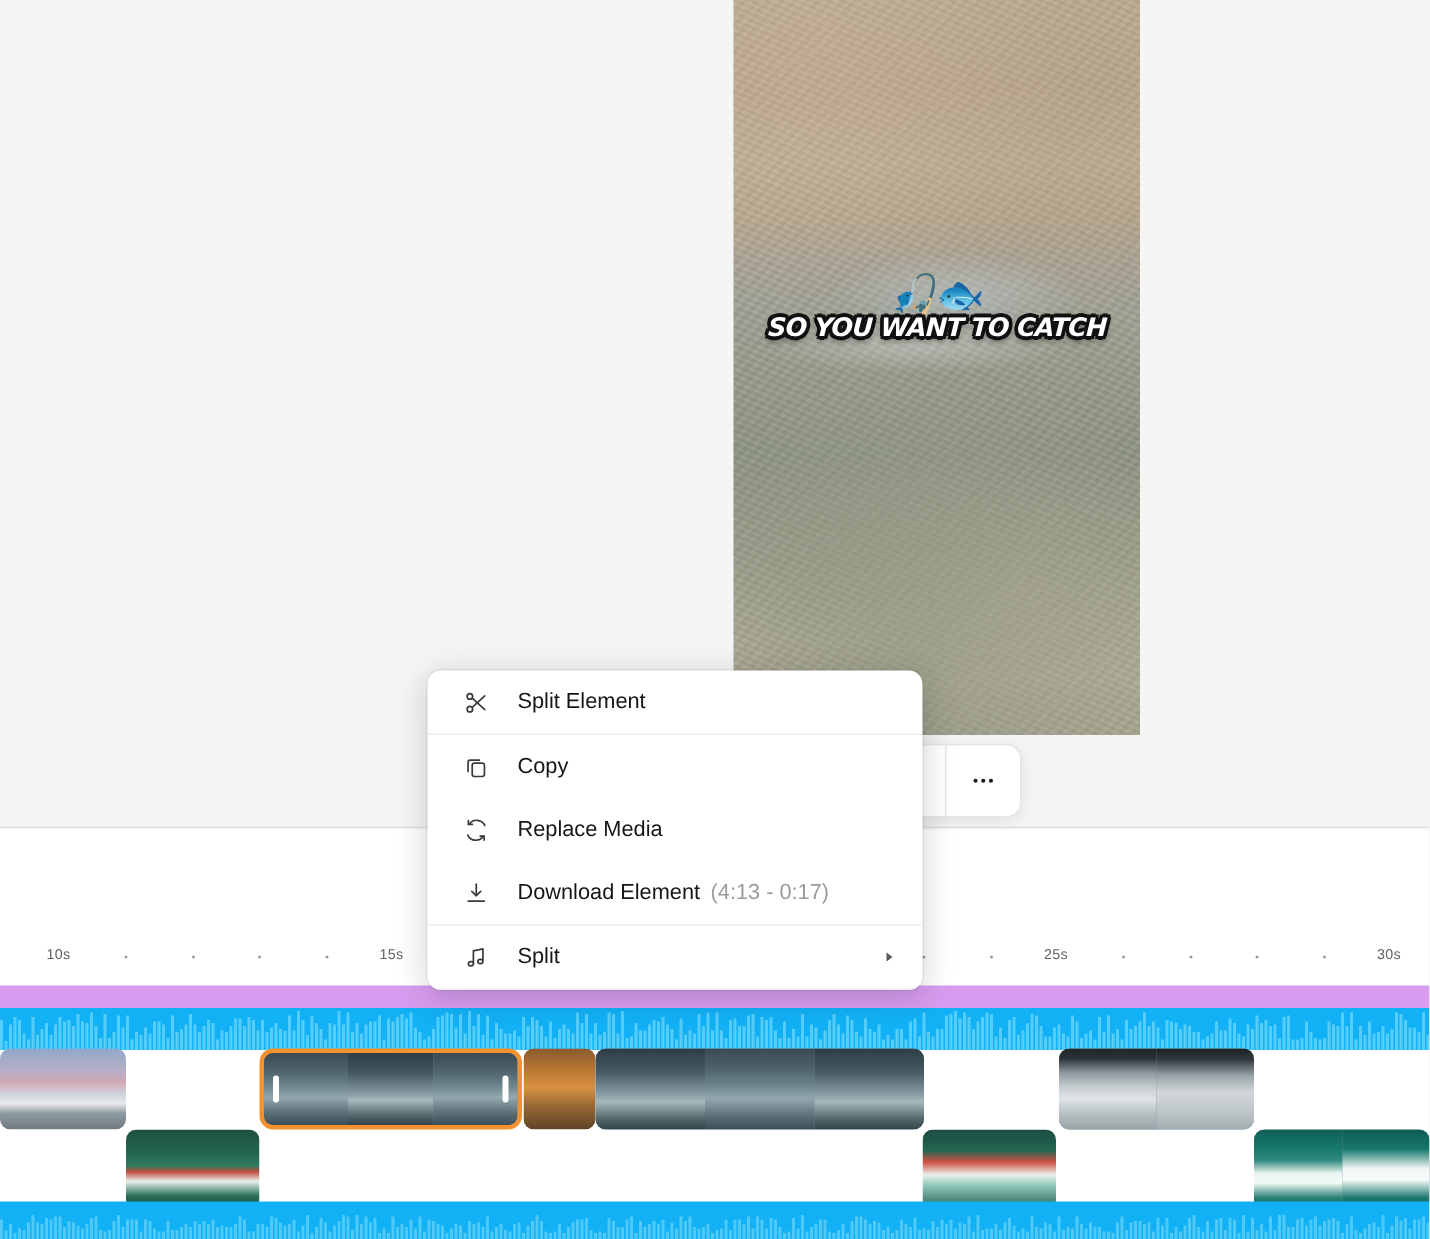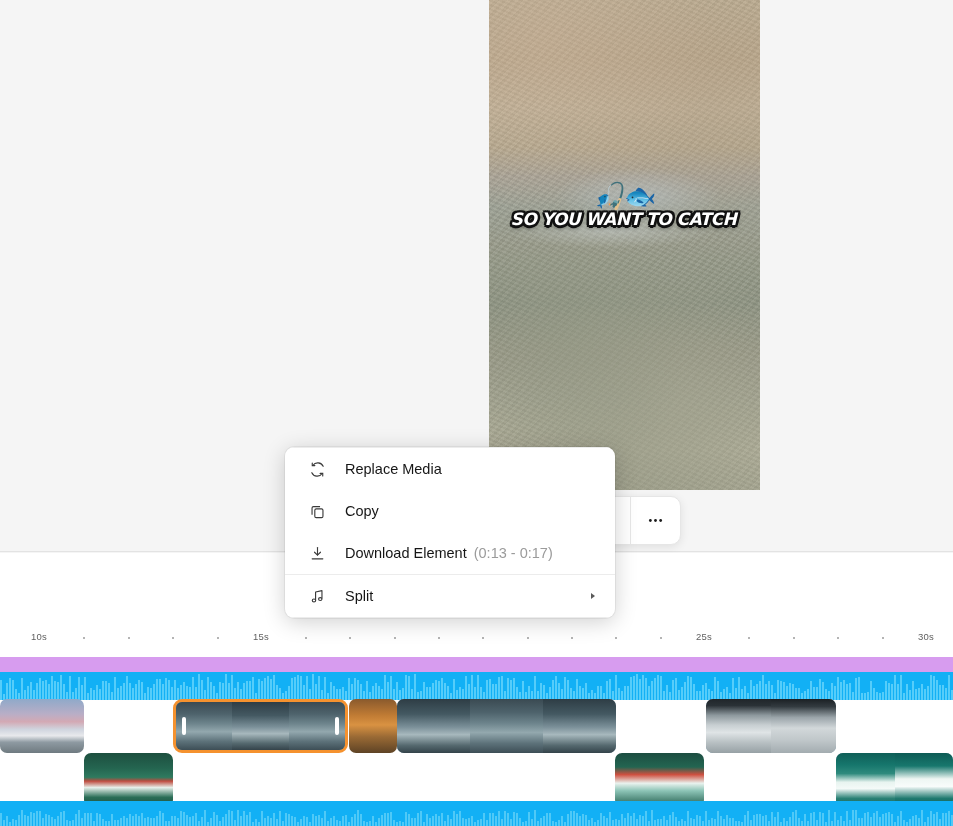--- a/index.html
+++ b/index.html
@@ -935,51 +935,62 @@
         <div class="wave-bar" style="left: 936px; width: 2px; height: 13.9px;"></div>
         <div class="wave-bar" style="left: 939px; width: 2px; height: 7.5px;"></div>
         <div class="wave-bar" style="left: 942px; width: 2px; height: 12.6px;"></div>
         <div class="wave-bar" style="left: 945px; width: 2px; height: 13.1px;"></div>
         <div class="wave-bar" style="left: 948px; width: 2px; height: 14.7px;"></div>
         <div class="wave-bar" style="left: 951px; width: 2px; height: 11.2px;"></div>
       </div>
   </div>
 
   <div class="ctx-menu" id="ctxMenu">
+      <div class="ctx-item">
+        <span class="ctx-ic">
+          <svg width="17" height="17" viewBox="0 0 24 24" fill="none" stroke="#3a3a3a" stroke-width="1.6" stroke-linecap="round">
+            <circle cx="6" cy="18" r="2.6"></circle>
+            <circle cx="6" cy="6" r="2.6"></circle>
+            <path d="M8.2 7.6 L20 18.5"></path>
+            <path d="M8.2 16.4 L20 5.5"></path>
+          </svg>
+        </span>
+        <span class="ctx-label">Split Element</span>
+      </div>
       <div class="ctx-div"></div>
+      <div class="ctx-item">
+        <span class="ctx-ic">
+          <svg width="17" height="17" viewBox="0 0 24 24" fill="none" stroke="#3a3a3a" stroke-width="1.6" stroke-linejoin="round">
+            <rect x="8.2" y="8.2" width="11.5" height="12.5" rx="2"></rect>
+            <path d="M15.6 5.2H6.3a2 2 0 0 0-2 2v9.4"></path>
+          </svg>
+        </span>
+        <span class="ctx-label">Copy</span>
+      </div>
       <div class="ctx-item">
         <span class="ctx-ic">
           <svg width="17" height="17" viewBox="0 0 24 24" fill="none" stroke="#3a3a3a" stroke-width="1.6" stroke-linecap="round">
             <path d="M20 7.5a8.4 8.4 0 0 0-14.6-1.2"></path>
             <path d="M4 16.5a8.4 8.4 0 0 0 14.6 1.2"></path>
             <path d="M4.6 2.8v3.7h3.7"></path>
             <path d="M19.4 21.2v-3.7h-3.7"></path>
           </svg>
         </span>
         <span class="ctx-label">Replace Media</span>
       </div>
       <div class="ctx-item">
         <span class="ctx-ic">
-          <svg width="17" height="17" viewBox="0 0 24 24" fill="none" stroke="#3a3a3a" stroke-width="1.6" stroke-linejoin="round">
-            <rect x="8.2" y="8.2" width="11.5" height="12.5" rx="2"></rect>
-            <path d="M15.6 5.2H6.3a2 2 0 0 0-2 2v9.4"></path>
-          </svg>
-        </span>
-        <span class="ctx-label">Copy</span>
-      </div>
-      <div class="ctx-item">
-        <span class="ctx-ic">
           <svg width="17" height="17" viewBox="0 0 24 24" fill="none" stroke="#3a3a3a" stroke-width="1.6" stroke-linecap="round" stroke-linejoin="round">
             <path d="M12 3.5v10.5"></path>
             <path d="M7.8 10.2 12 14.3l4.2-4.1"></path>
             <path d="M4.5 19.5h15"></path>
           </svg>
         </span>
         <span class="ctx-label">Download Element</span>
-        <span class="ctx-sub">(0:13 - 0:17)</span>
+        <span class="ctx-sub">(4:13 - 0:17)</span>
       </div>
       <div class="ctx-div"></div>
       <div class="ctx-item">
         <span class="ctx-ic">
           <svg width="17" height="17" viewBox="0 0 24 24" fill="none" stroke="#3a3a3a" stroke-width="1.6" stroke-linejoin="round">
             <path d="M9.3 17.3V5.6l9-1.9v11"></path>
             <ellipse cx="7" cy="17.6" rx="2.4" ry="2"></ellipse>
             <ellipse cx="15.9" cy="15.6" rx="2.4" ry="2"></ellipse>
           </svg>
         </span>

